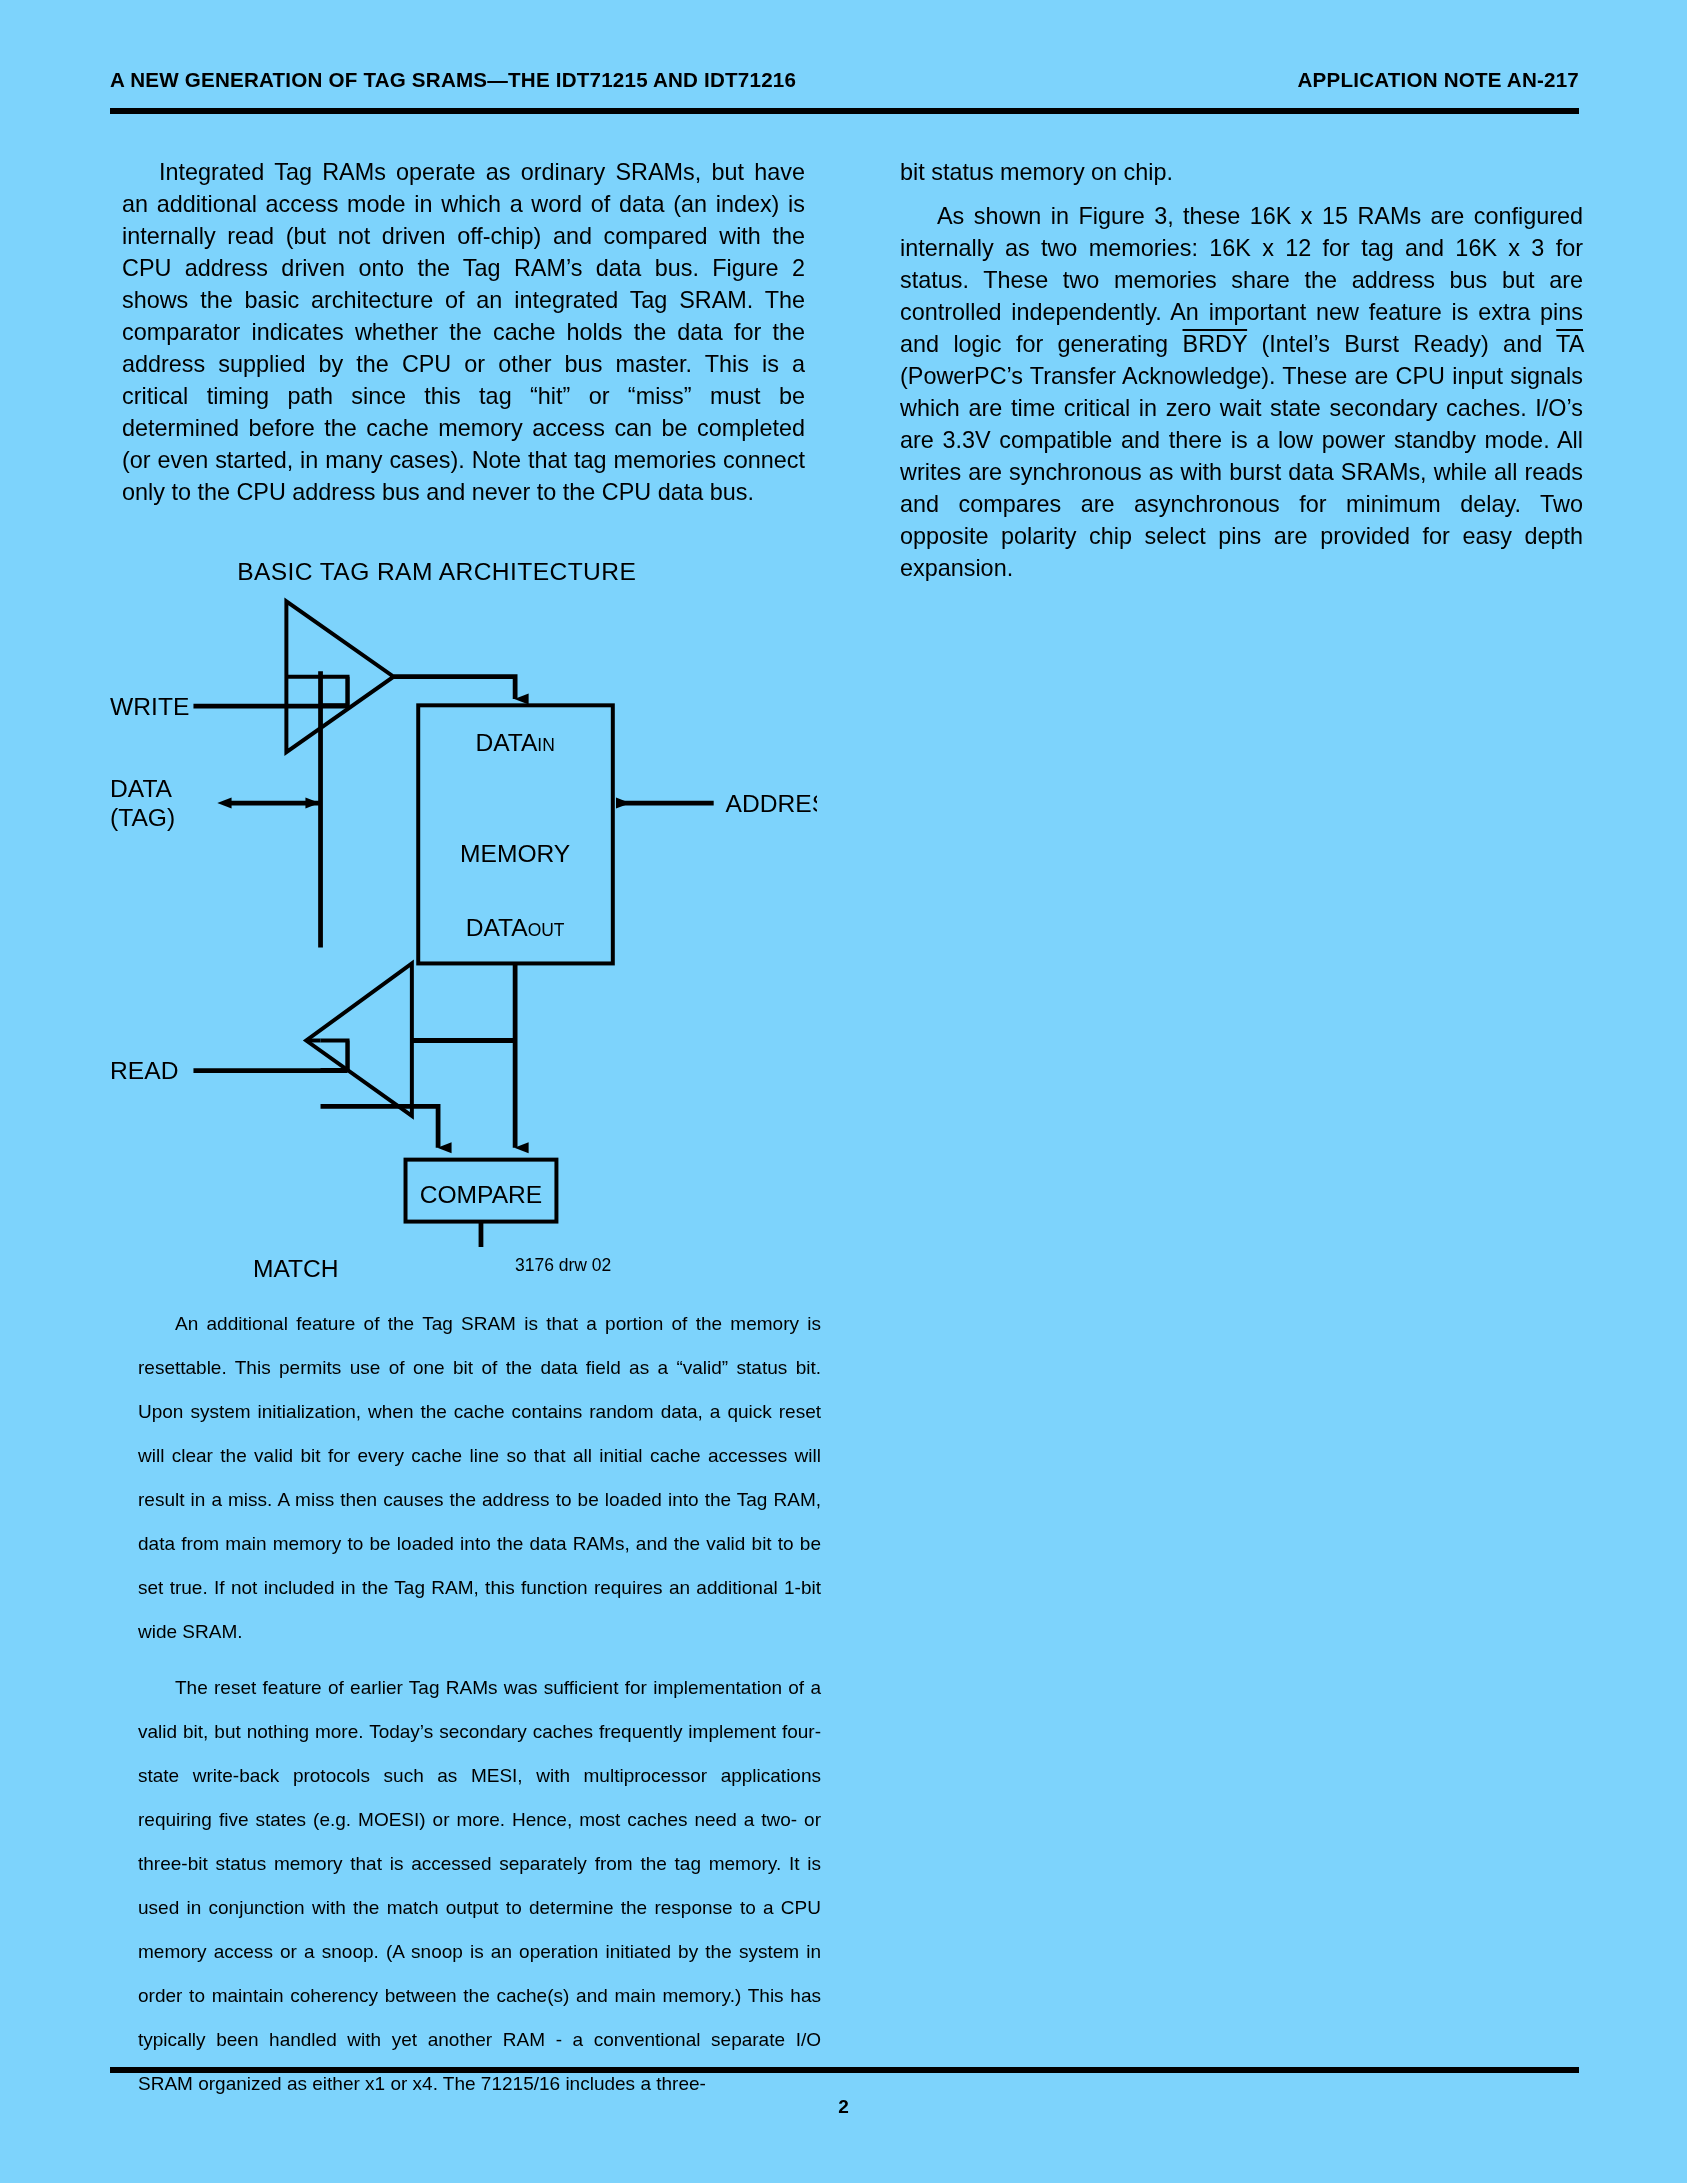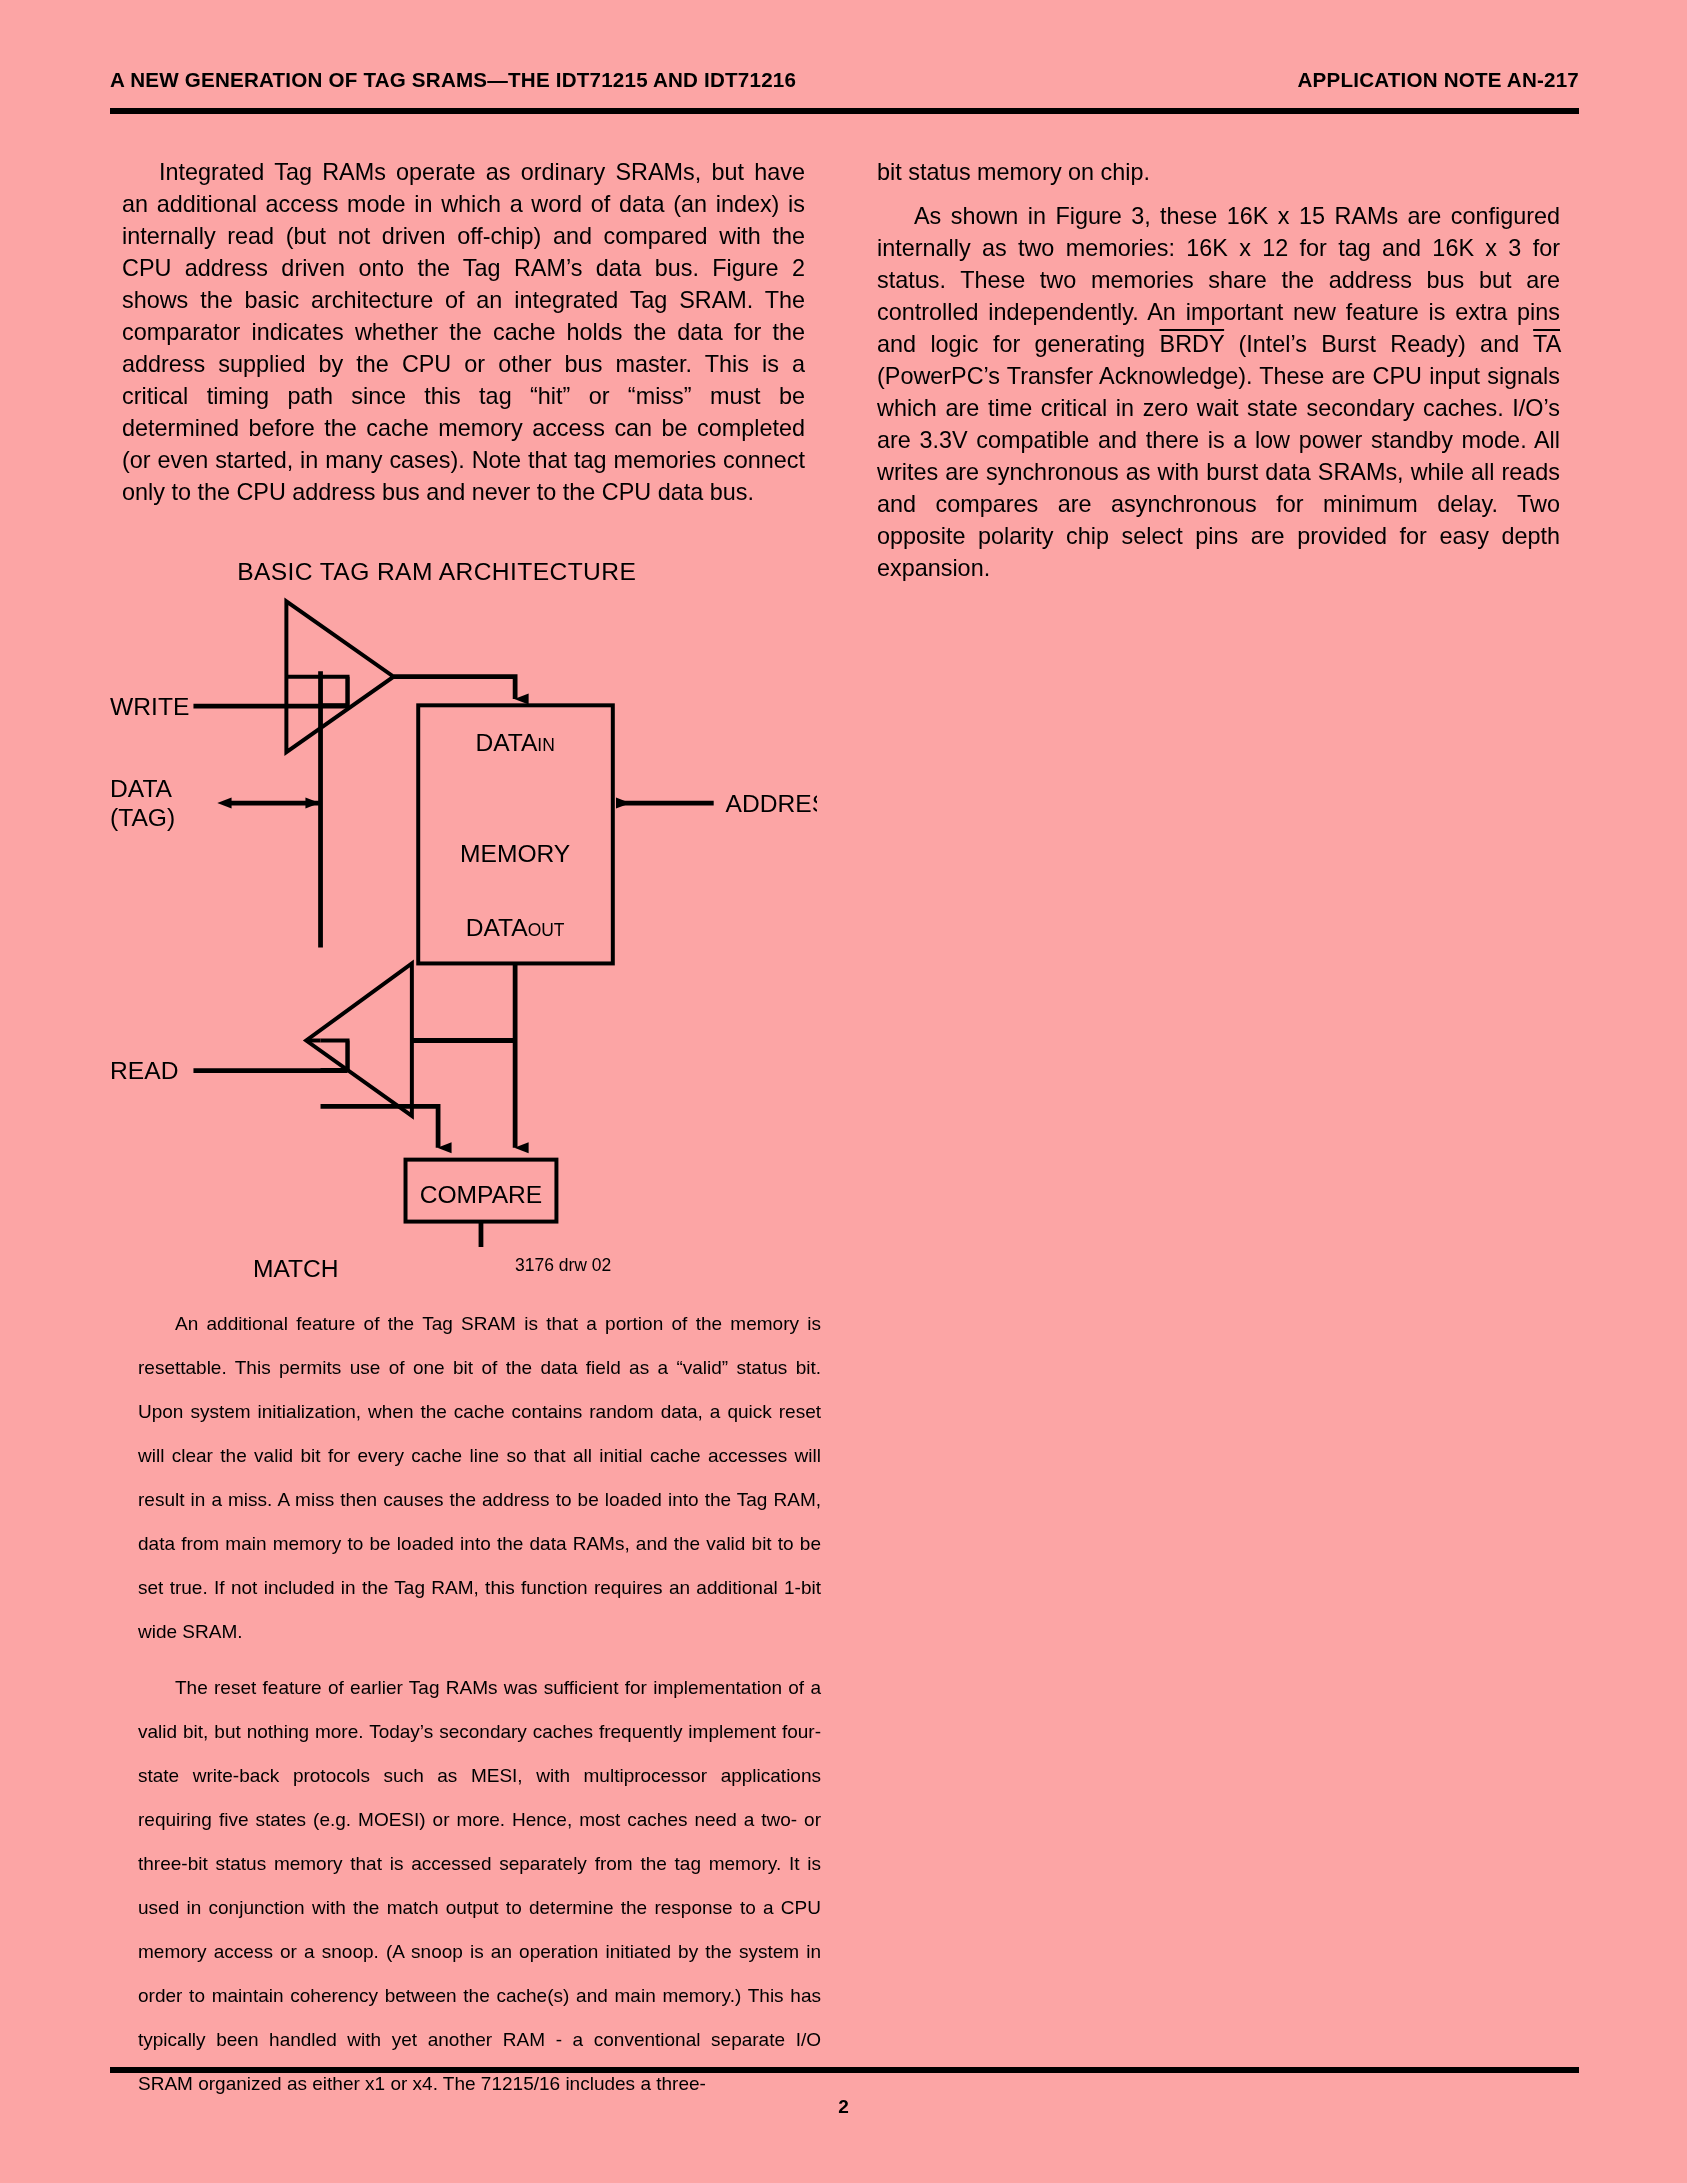--- a/index.html
+++ b/index.html
@@ -9,21 +9,21 @@
     background: #ffffff;
   }
   body {
     font-family: "Liberation Sans", sans-serif;
     color: #000000;
   }
   .page {
     position: relative;
     width: 1687px;
     height: 2183px;
-    background: #fca5a5;
+    background: #7dd3fc;
     overflow: hidden;
   }
 
   
   .header {
     position: absolute;
     left: 110px;
     top: 68px;
     width: 1469px;
     display: flex;
@@ -64,21 +64,21 @@
 
   
   .col {
     position: absolute;
     width: 707px;
     font-size: 23.4px;
     line-height: 32px;
     text-align: justify;
   }
   .col-left  { left: 110px; top: 144px; }
-  .col-right { left: 865px; top: 144px; }
+  .col-right { left: 888px; top: 144px; }
 
   p.body {
     margin: 12px;
     text-align: justify;
     text-justify: inter-word;
   }
   p.body.indent { text-indent: 37px; }
 
   h2.section {
     margin: 35px 0 6.4px 0;

